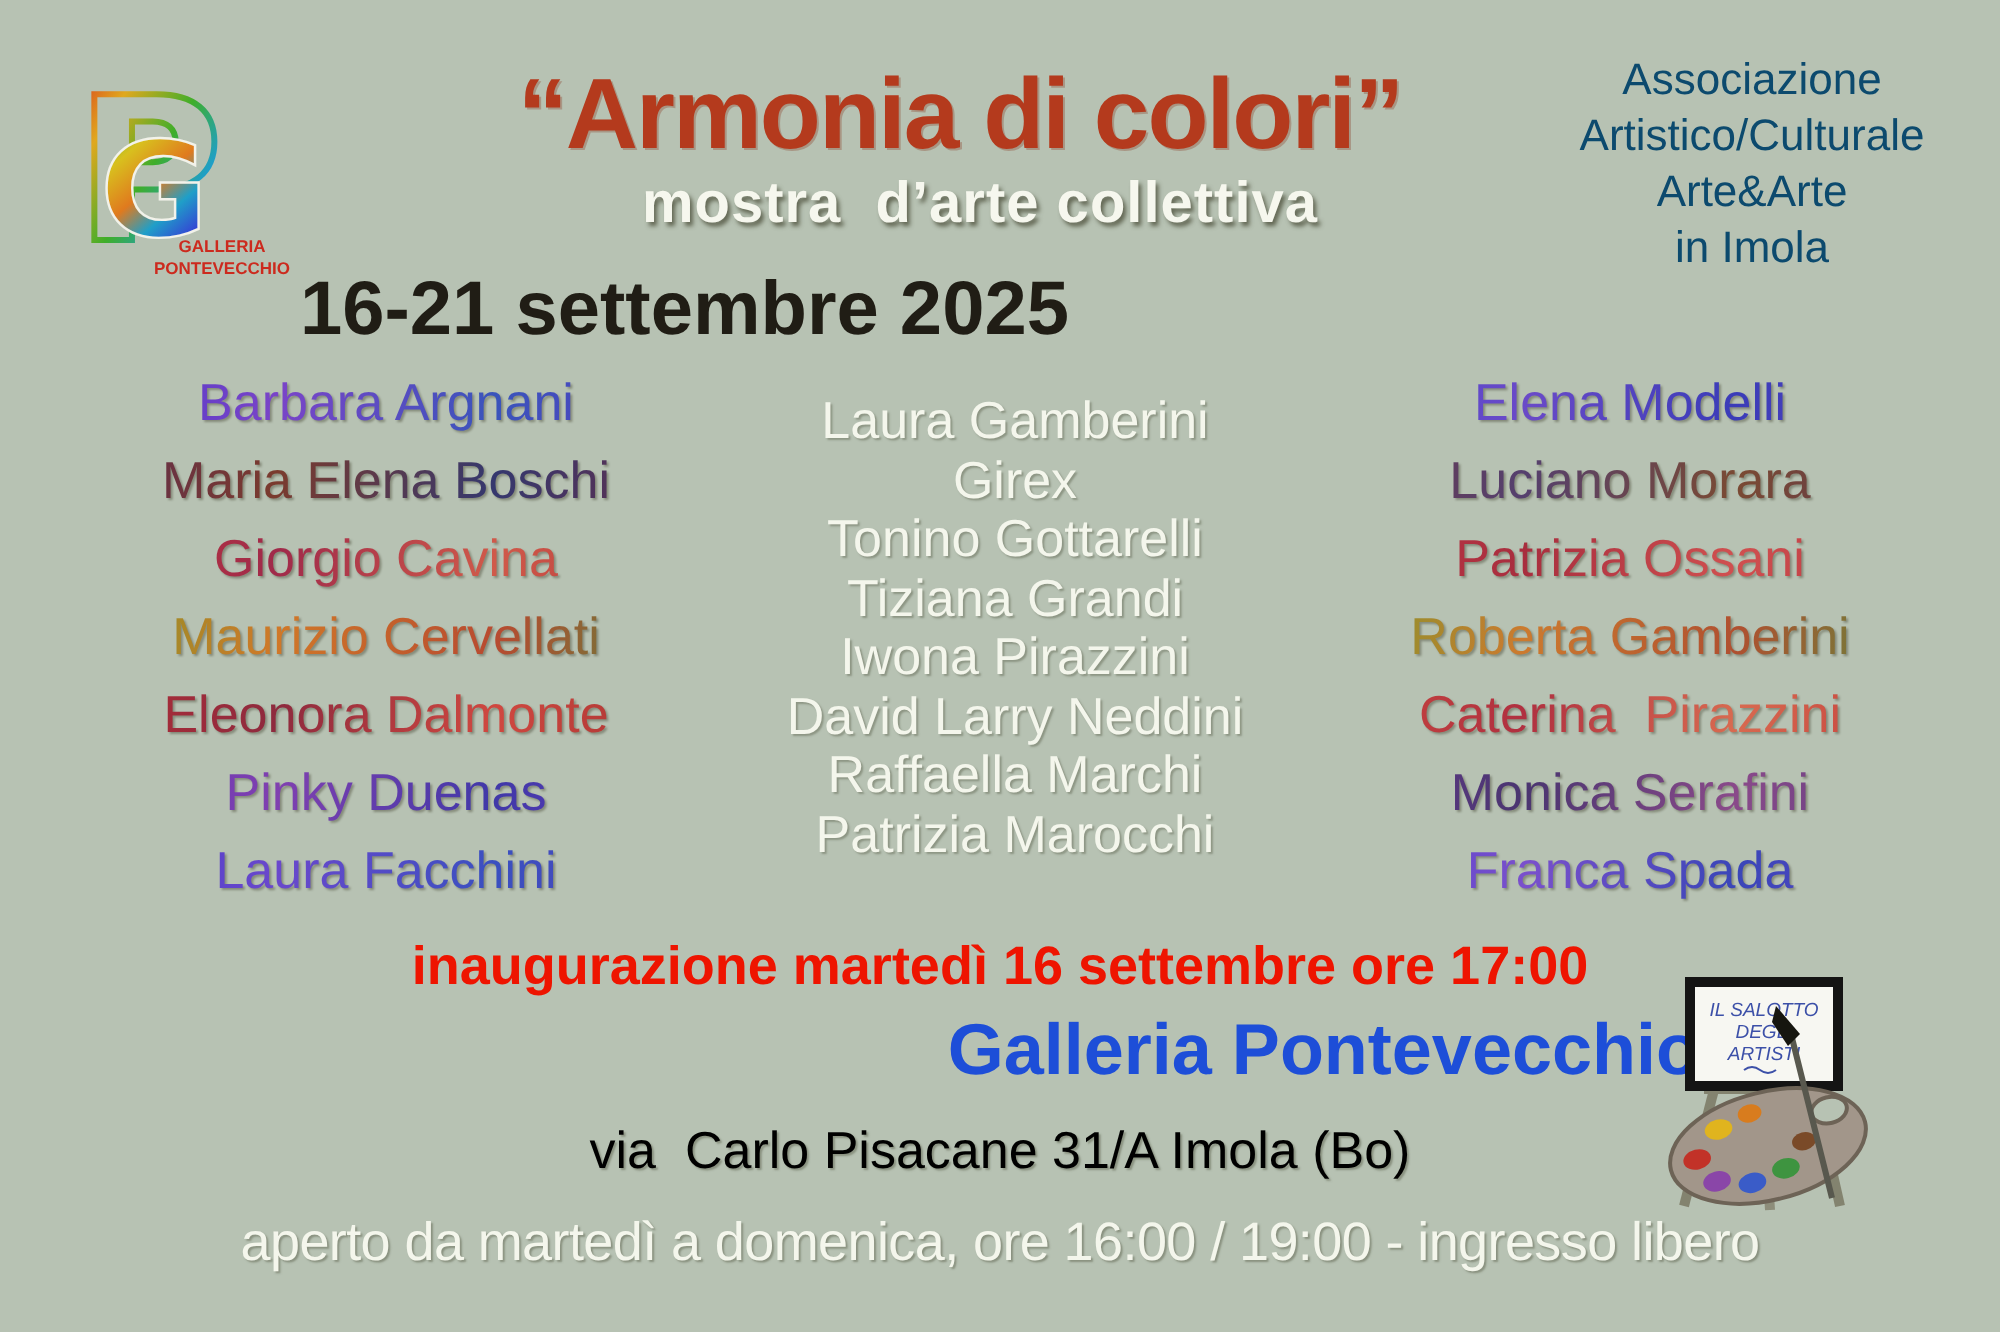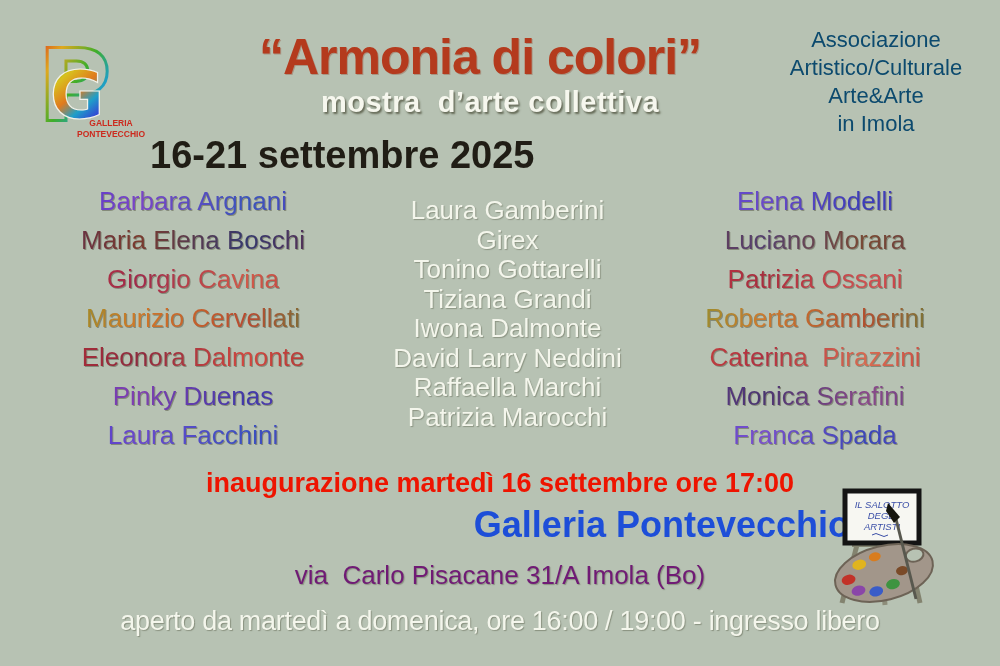--- a/index.html
+++ b/index.html
@@ -31,21 +31,21 @@
   .artist.gradient { -webkit-background-clip:text; background-clip:text; color:transparent;
                      filter:drop-shadow(1px 1px 0.5px rgba(70,72,52,.45)); }
   .artist.white { color:#f4f6ec; text-shadow:1px 1px 1px rgba(100,105,85,.5); }
 
   
   .inauguration { position:absolute; top:468px; left:0; width:1000px; text-align:center;
                   font-size:27px; font-weight:bold; color:#ee1400; }
   .venue { position:absolute; top:504px; left:150px; width:700px; text-align:right;
            font-size:36px; font-weight:bold; color:#1d4ed8; }
   .address { position:absolute; top:560px; left:150px; width:700px; text-align:center;
-             font-size:26px; color:#701a75; white-space:pre;
+             font-size:26px; color:#000000; white-space:pre;
              text-shadow:1px 1px 1px rgba(100,105,85,.55); }
   .hours { position:absolute; top:606px; left:0; width:1000px; text-align:center;
            font-size:27px; color:#f4f6ec; letter-spacing:-.3px;
            text-shadow:1px 1px 1px rgba(100,105,85,.55); }
 
   .easel { position:absolute; left:822px; top:483px; width:130px; height:128px; }
 </style>
 </head>
 <body>
 
@@ -94,21 +94,21 @@
       <div class="artist gradient" style="background-image: linear-gradient(100deg, rgb(122, 154, 40), rgb(208, 120, 40), rgb(184, 74, 48), rgb(78, 140, 60));">Maurizio Cervellati</div>
       <div class="artist gradient" style="background-image: linear-gradient(100deg, rgb(181, 46, 53), rgb(142, 42, 62), rgb(208, 72, 64), rgb(160, 48, 48));">Eleonora Dalmonte</div>
       <div class="artist gradient" style="background-image: linear-gradient(100deg, rgb(91, 53, 181), rgb(128, 64, 176), rgb(64, 56, 168), rgb(106, 60, 192));">Pinky Duenas</div>
       <div class="artist gradient" style="background-image: linear-gradient(100deg, rgb(64, 56, 200), rgb(106, 72, 204), rgb(58, 80, 192), rgb(85, 64, 184));">Laura Facchini</div>
     </div>
   <div class="col col-center">
       <div class="artist white">Laura Gamberini</div>
       <div class="artist white">Girex</div>
       <div class="artist white">Tonino Gottarelli</div>
       <div class="artist white">Tiziana Grandi</div>
-      <div class="artist white">Iwona Dalmonte</div>
+      <div class="artist white">Iwona Pirazzini</div>
       <div class="artist white">David Larry Neddini</div>
       <div class="artist white">Raffaella Marchi</div>
       <div class="artist white">Patrizia Marocchi</div>
     </div>
   <div class="col col-right">
       <div class="artist gradient" style="background-image: linear-gradient(100deg, rgb(70, 68, 204), rgb(106, 74, 200), rgb(58, 60, 184), rgb(92, 68, 196));">Elena Modelli</div>
       <div class="artist gradient" style="background-image: linear-gradient(100deg, rgb(110, 58, 70), rgb(85, 64, 110), rgb(122, 74, 51), rgb(92, 53, 80));">Luciano Morara</div>
       <div class="artist gradient" style="background-image: linear-gradient(100deg, rgb(194, 56, 72), rgb(168, 46, 62), rgb(208, 80, 80), rgb(178, 48, 60));">Patrizia Ossani</div>
       <div class="artist gradient" style="background-image: linear-gradient(100deg, rgb(120, 154, 44), rgb(204, 122, 46), rgb(176, 80, 48), rgb(85, 144, 60));">Roberta Gamberini</div>
       <div class="artist gradient" style="background-image: linear-gradient(100deg, rgb(204, 74, 62), rgb(176, 48, 64), rgb(216, 106, 80), rgb(192, 56, 56));">Caterina  Pirazzini</div>

